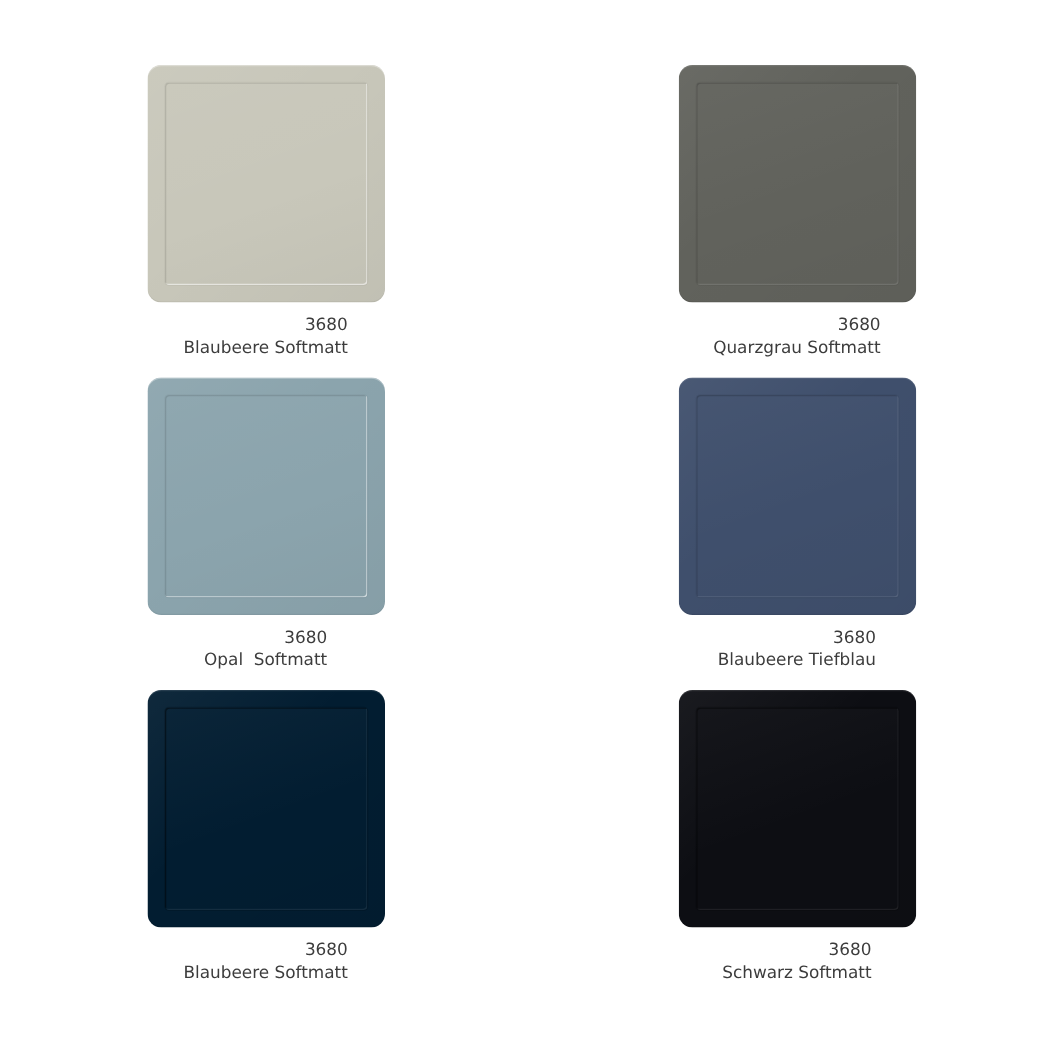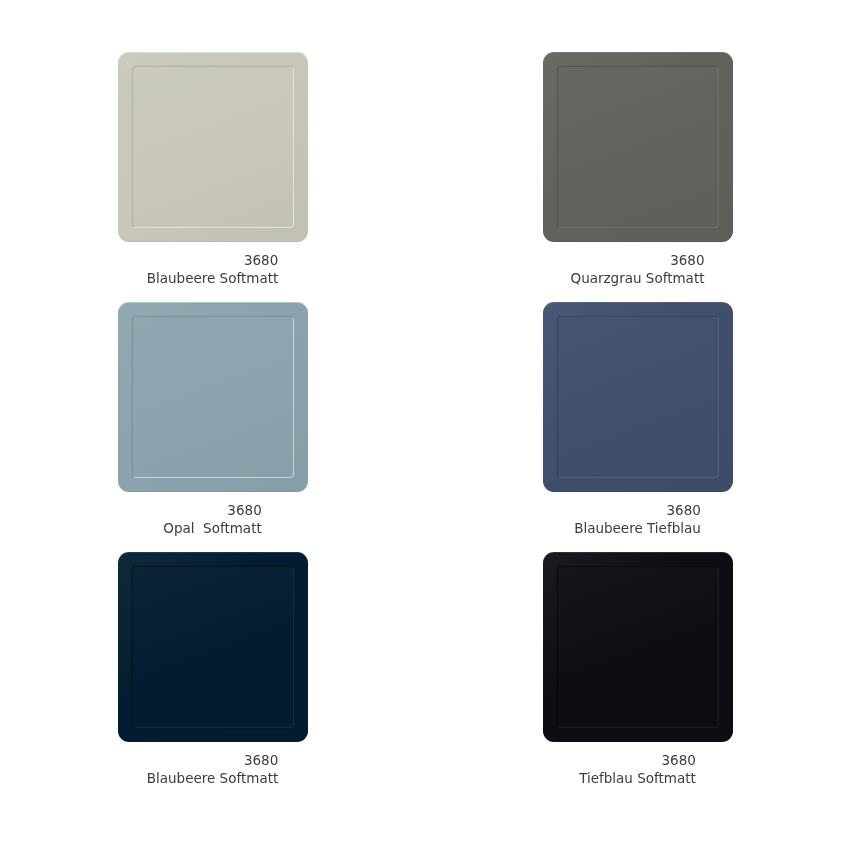--- a/index.html
+++ b/index.html
@@ -144,15 +144,15 @@
     <div class="swatch-cell">
       <div class="panel dark" style="background-color: rgb(2, 29, 49);">
         <div class="panel-inner" style="background-color: rgb(2, 29, 49);"></div>
       </div>
       <div class="caption"><span class="code">3680</span><span class="name">Blaubeere Softmatt</span></div>
     </div>
     <div class="swatch-cell">
       <div class="panel dark" style="background-color: rgb(13, 14, 19);">
         <div class="panel-inner" style="background-color: rgb(13, 14, 19);"></div>
       </div>
-      <div class="caption"><span class="code">3680</span><span class="name">Tiefblau Softmatt</span></div>
+      <div class="caption"><span class="code">3680</span><span class="name">Schwarz Softmatt</span></div>
     </div>
   </div>
 
 </body></html>

